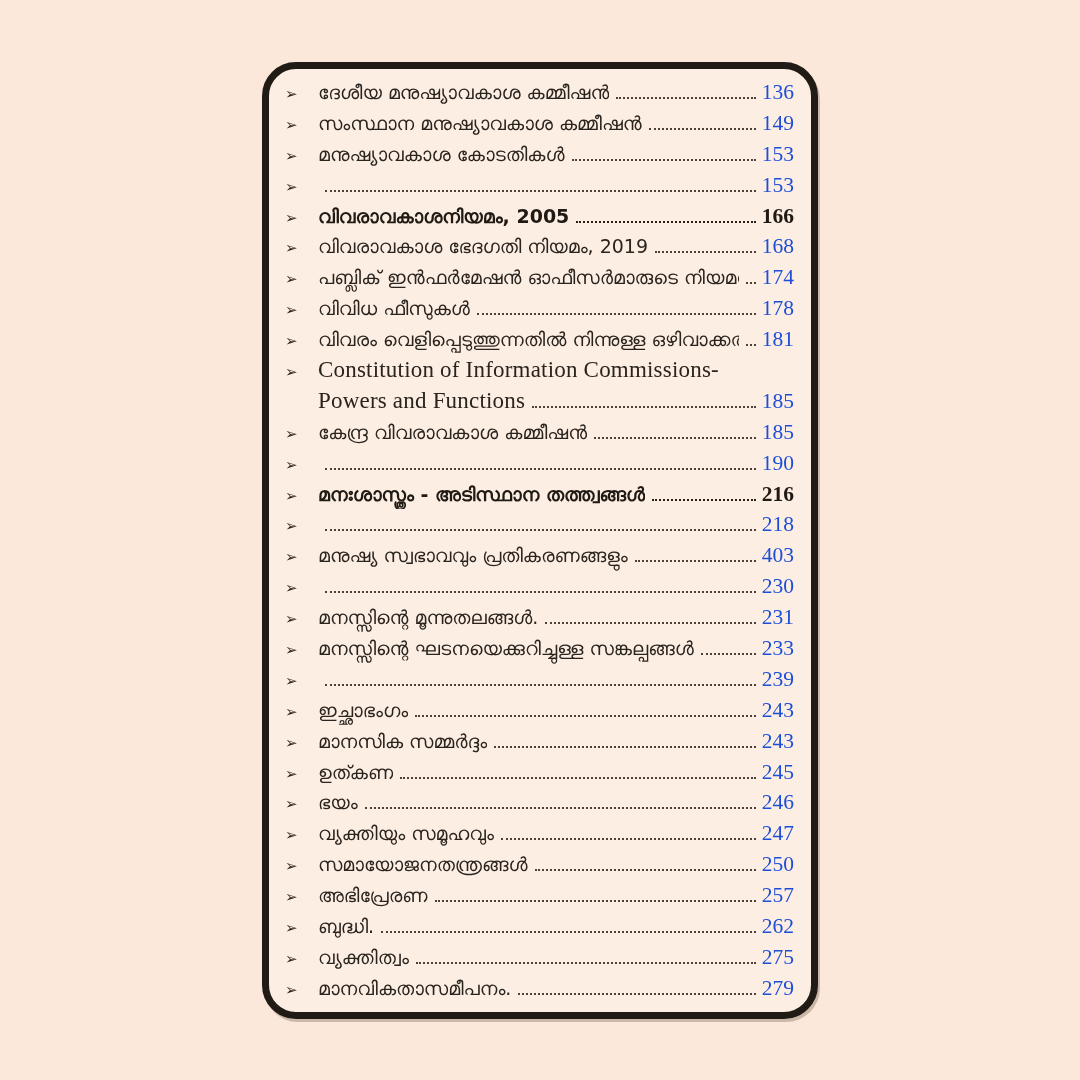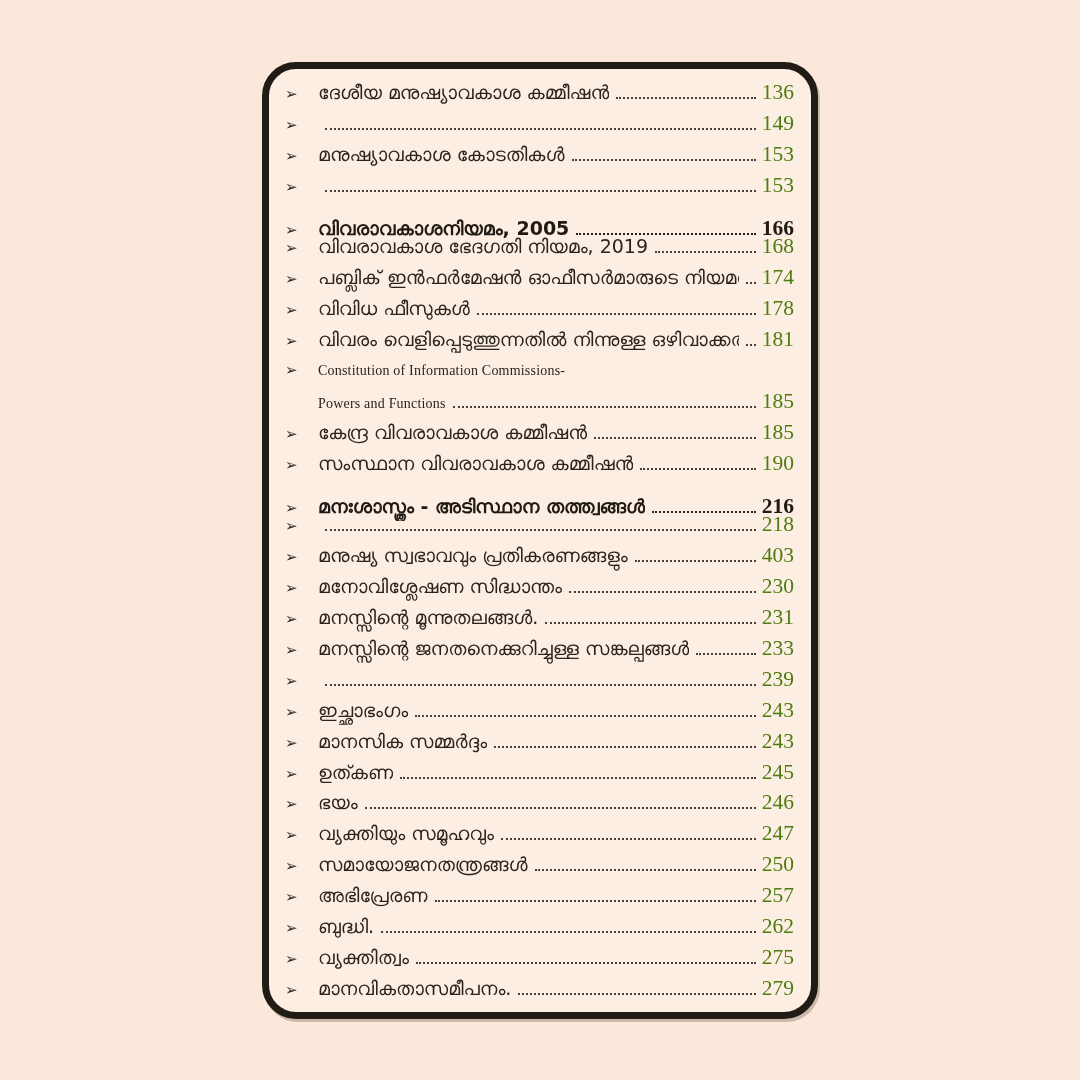--- a/index.html
+++ b/index.html
@@ -26,48 +26,49 @@
   .bullet{
     flex:0 0 33px;width:33px;
     font-size:15px;color:#2e2username8;color:#2e2822;
   }
   .label{
     font-size:19px;color:#2a241f;
     overflow:hidden;flex:0 1 auto;
   }
   .label.en{
     font-family:"Liberation Serif",serif;
-    font-size:14px;letter-spacing:0.2px;text-align:center;
+    font-size:23px;letter-spacing:0.2px;text-align:center;
   }
   .leader{
     flex:1 1 auto;min-width:10px;height:2px;align-self:baseline;
     border-bottom:2.2px dotted #4a423a;
     margin:0 2px 0 7px;
   }
   .page{
     font-family:"Liberation Serif",serif;
-    font-size:21.5px;color:#4d7c0f;
+    font-size:21.5px;color:#1d4ed8;
     flex:0 0 auto;min-width:36px;text-align:right;
   }
-  .row.bold .label,.row.bold .page{font-weight:bold;color:#201a14;margin-top:12px;}
+  .row.bold .label,.row.bold .page{font-weight:bold;color:#201a14;}
   .row.bold .leader{border-bottom-width:2.6px;border-bottom-color:#261f18;}
 </style>
 </head>
 <body>
 
 <div class="card">
   <div id="toc-list">
       <div class="row">
     <span class="bullet">➢</span>
     <span class="label">ദേശീയ മനുഷ്യാവകാശ കമ്മീഷൻ</span>
     <span class="leader"></span>
     <span class="page">136</span>
   </div>
       <div class="row">
     <span class="bullet">➢</span>
+    <span class="label">സംസ്ഥാന മനുഷ്യാവകാശ കമ്മീഷൻ</span>
     <span class="leader"></span>
     <span class="page">149</span>
   </div>
       <div class="row">
     <span class="bullet">➢</span>
     <span class="label">മനുഷ്യാവകാശ കോടതികൾ</span>
     <span class="leader"></span>
     <span class="page">153</span>
   </div>
       <div class="row">
@@ -117,21 +118,20 @@
     <span class="page">185</span>
   </div>
       <div class="row">
     <span class="bullet">➢</span>
     <span class="label">കേന്ദ്ര വിവരാവകാശ കമ്മീഷൻ</span>
     <span class="leader"></span>
     <span class="page">185</span>
   </div>
       <div class="row">
     <span class="bullet">➢</span>
-    <span class="label">സംസ്ഥാന വിവരാവകാശ കമ്മീഷൻ</span>
     <span class="leader"></span>
     <span class="page">190</span>
   </div>
       <div class="row bold">
     <span class="bullet">➢</span>
     <span class="label">മനഃശാസ്ത്രം - അടിസ്ഥാന തത്ത്വങ്ങൾ</span>
     <span class="leader"></span>
     <span class="page">216</span>
   </div>
       <div class="row">
@@ -140,33 +140,32 @@
     <span class="page">218</span>
   </div>
       <div class="row">
     <span class="bullet">➢</span>
     <span class="label">മനുഷ്യ സ്വഭാവവും പ്രതികരണങ്ങളും</span>
     <span class="leader"></span>
     <span class="page">403</span>
   </div>
       <div class="row">
     <span class="bullet">➢</span>
-    <span class="label">മനോവിശ്ലേഷണ സിദ്ധാന്തം</span>
     <span class="leader"></span>
     <span class="page">230</span>
   </div>
       <div class="row">
     <span class="bullet">➢</span>
     <span class="label">മനസ്സിന്റെ മൂന്നുതലങ്ങൾ.</span>
     <span class="leader"></span>
     <span class="page">231</span>
   </div>
       <div class="row">
     <span class="bullet">➢</span>
-    <span class="label">മനസ്സിന്റെ ജനതനെക്കുറിച്ചുള്ള സങ്കല്പങ്ങൾ</span>
+    <span class="label">മനസ്സിന്റെ ഘടനയെക്കുറിച്ചുള്ള സങ്കല്പങ്ങൾ</span>
     <span class="leader"></span>
     <span class="page">233</span>
   </div>
       <div class="row">
     <span class="bullet">➢</span>
     <span class="leader"></span>
     <span class="page">239</span>
   </div>
       <div class="row">
     <span class="bullet">➢</span>

